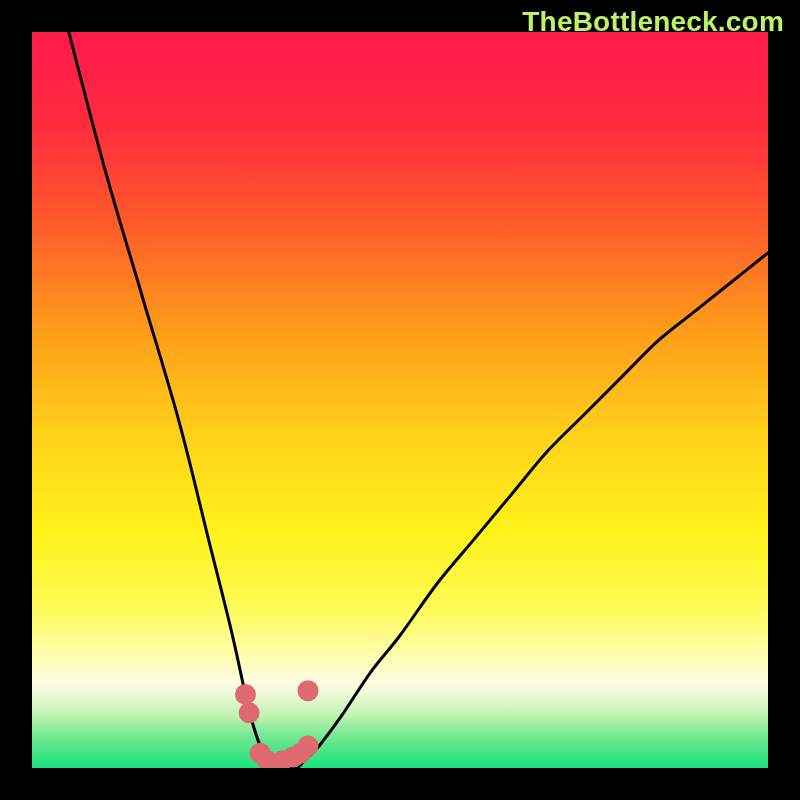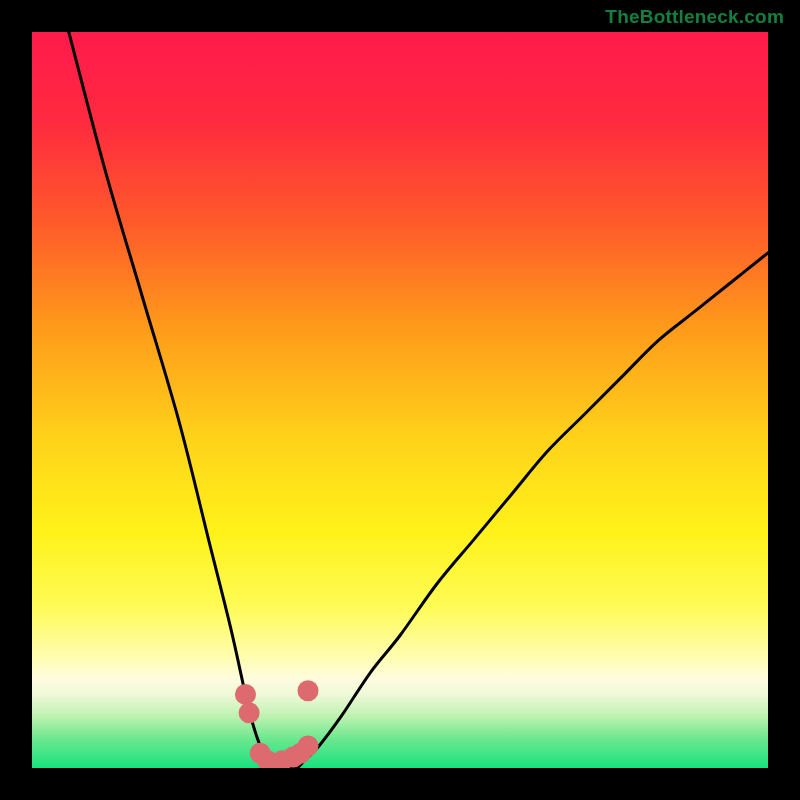--- a/index.html
+++ b/index.html
@@ -16,23 +16,23 @@
     top: 32px;
     width: 736px;
     height: 736px;
     overflow: hidden;
   }
   .watermark {
     position: absolute;
     top: 6px;
     right: 16px;
     font-family: Arial, Helvetica, sans-serif;
-    font-size: 19px;
+    font-size: 28px;
     font-weight: bold;
-    color: #15803d;
+    color: #bef264;
     letter-spacing: 0.2px;
   }
   .gradient-bg {
     position: absolute;
     inset: 0;
   }
   svg.curve {
     position: absolute;
     inset: 0;
     width: 100%;

